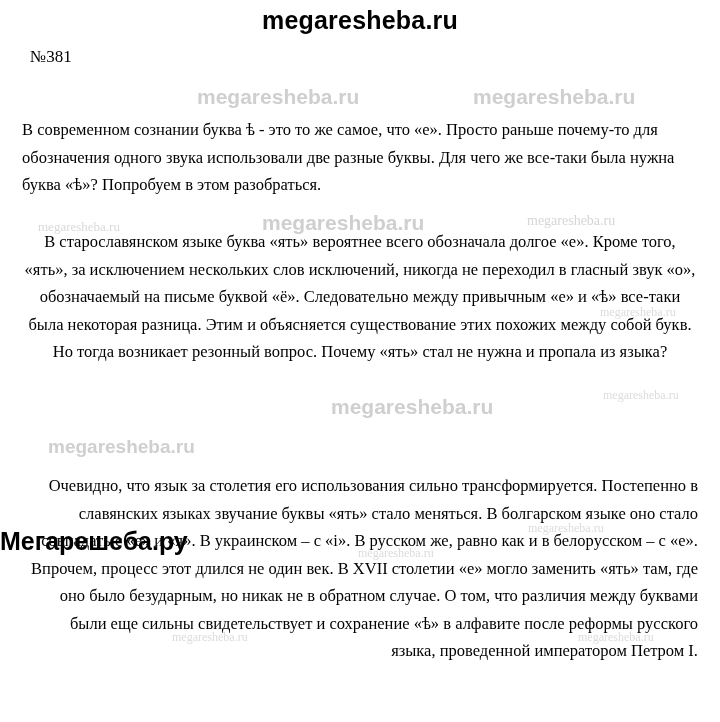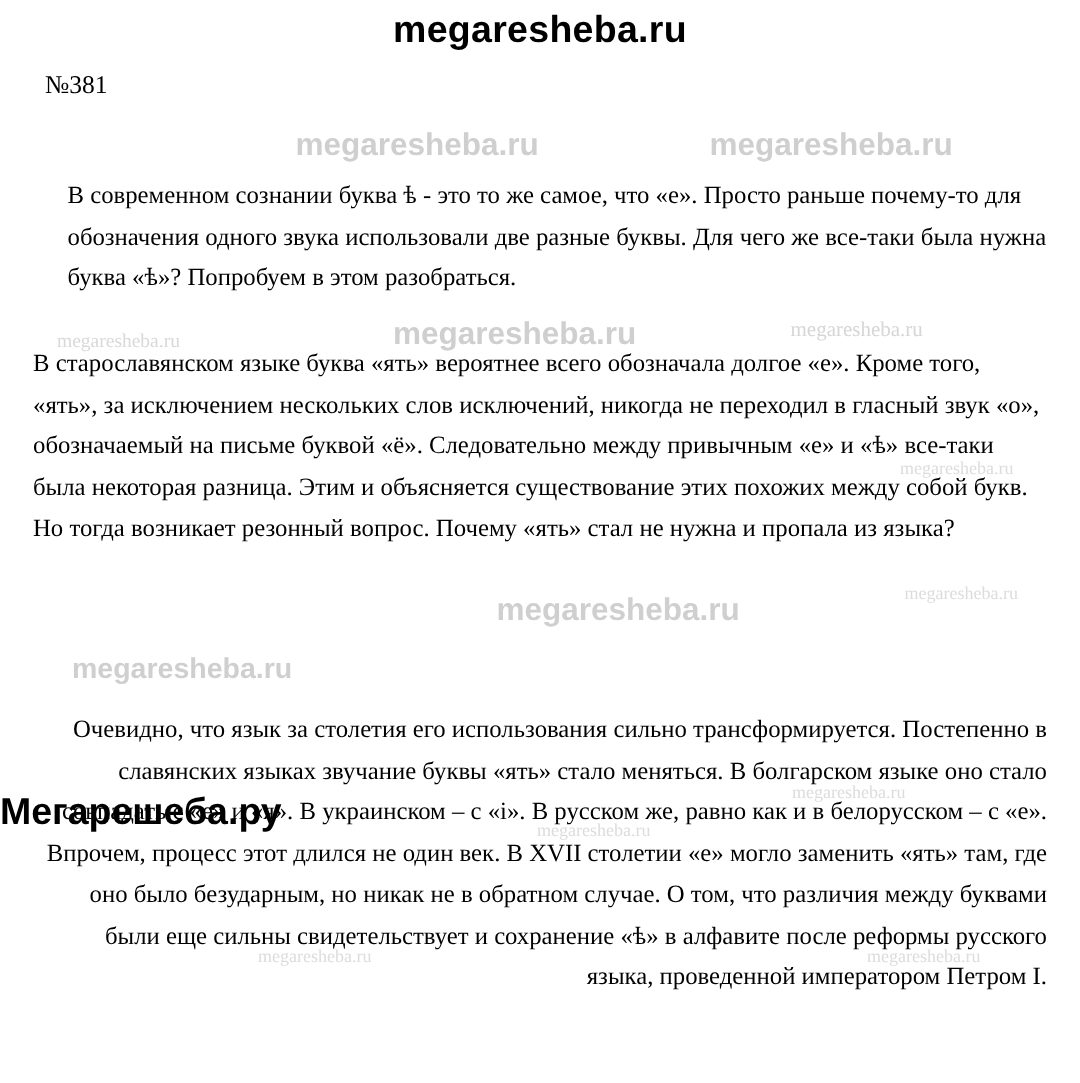--- a/index.html
+++ b/index.html
@@ -55,22 +55,22 @@
     font-size: 16px;
   }
   .body-text {
     position: absolute;
     left: 22px;
     width: 676px;
     font-size: 16.5px;
     line-height: 27.5px;
     text-align: left;
   }
-  #para0 { top: 116px; margin-left: 23px; }
-  #para1 { top: 228px; }
+  #para0 { top: 116px; }
+  #para1 { top: 228px; text-align: center; }
   #para2 { top: 472px; text-align: right; }
 
   
   .wm {
     position: absolute;
     font-family: "Liberation Sans", sans-serif;
     font-weight: bold;
     color: #d8d8d8;
     white-space: nowrap;
     pointer-events: none;

